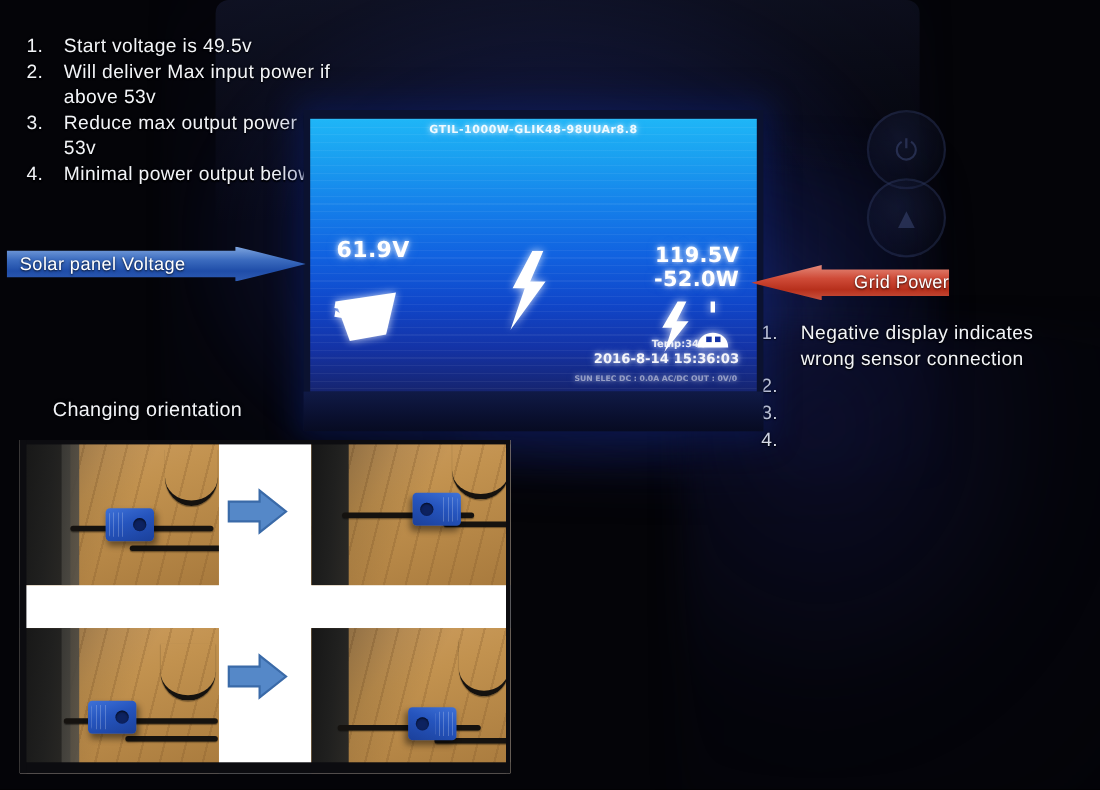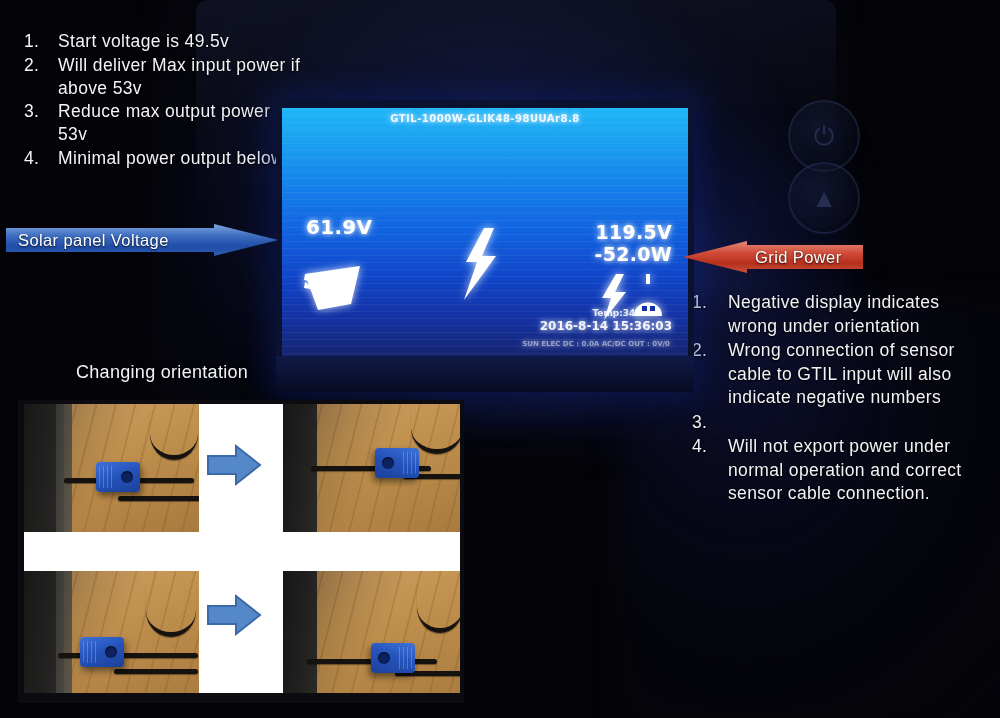--- a/index.html
+++ b/index.html
@@ -263,32 +263,32 @@
     clip-path: polygon(0 4px, 208px 4px, 208px 0, 272px 16px, 208px 32px, 208px 28px, 0 28px);
     border-radius: 2px;
   }
   #banner-grid {
     left: 683px; top: 241px;
     width: 180px;
     padding-left: 72px;
     background: linear-gradient(180deg, #e58a7a 0%, #cf4b38 38%, #b7301c 70%, #c8523f 100%);
     clip-path: polygon(64px 4px, 180px 4px, 180px 28px, 64px 28px, 64px 32px, 0 16px, 64px 0);
     border-radius: 2px;
+    justify-content: flex-end;
   }
 
   
   #caption-orientation {
     position: absolute;
     left: 48px; top: 362px;
     color: #f2f4f8;
     font-size: 18px;
     letter-spacing: 0.3px;
     text-shadow: 0 0 3px rgba(0,0,0,0.95);
     z-index: 5;
-    margin-left: 28px;
   }
 
   
   #photo-grid {
     position: absolute;
     left: 18px; top: 400px;
     width: 446px; height: 303px;
     background: #ffffff;
     overflow: hidden;
     z-index: 4;
@@ -411,32 +411,30 @@
     </div>
     <div class="row">
       <span class="num">4.</span>
       <span class="txt">Minimal power output below 47v.</span>
     </div>
   </div>
 
   <div class="list" id="right-list">
     <div class="row">
       <span class="num">1.</span>
-      <span class="txt">Negative display indicates wrong under orientation</span>
+      <span class="txt">Negative display indicates wrong sensor connection</span>
     </div>
     <div class="row">
       <span class="num">2.</span>
-      <span class="txt">Wrong connection of sensor cable to GTIL input will also indicate negative numbers</span>
     </div>
     <div class="row">
       <span class="num">3.</span>
     </div>
     <div class="row">
       <span class="num">4.</span>
-      <span class="txt">Will not export power under normal operation and correct sensor cable connection.</span>
     </div>
   </div>
 
   <div id="lcd-frame">
     <div id="lcd">
 
       <div class="lcd-txt" id="lcd-model">GTIL-1000W-GLIK48-98UUAr8.8</div>
 
 
       <div class="lcd-txt" id="lcd-pv-volt">61.9V</div>

